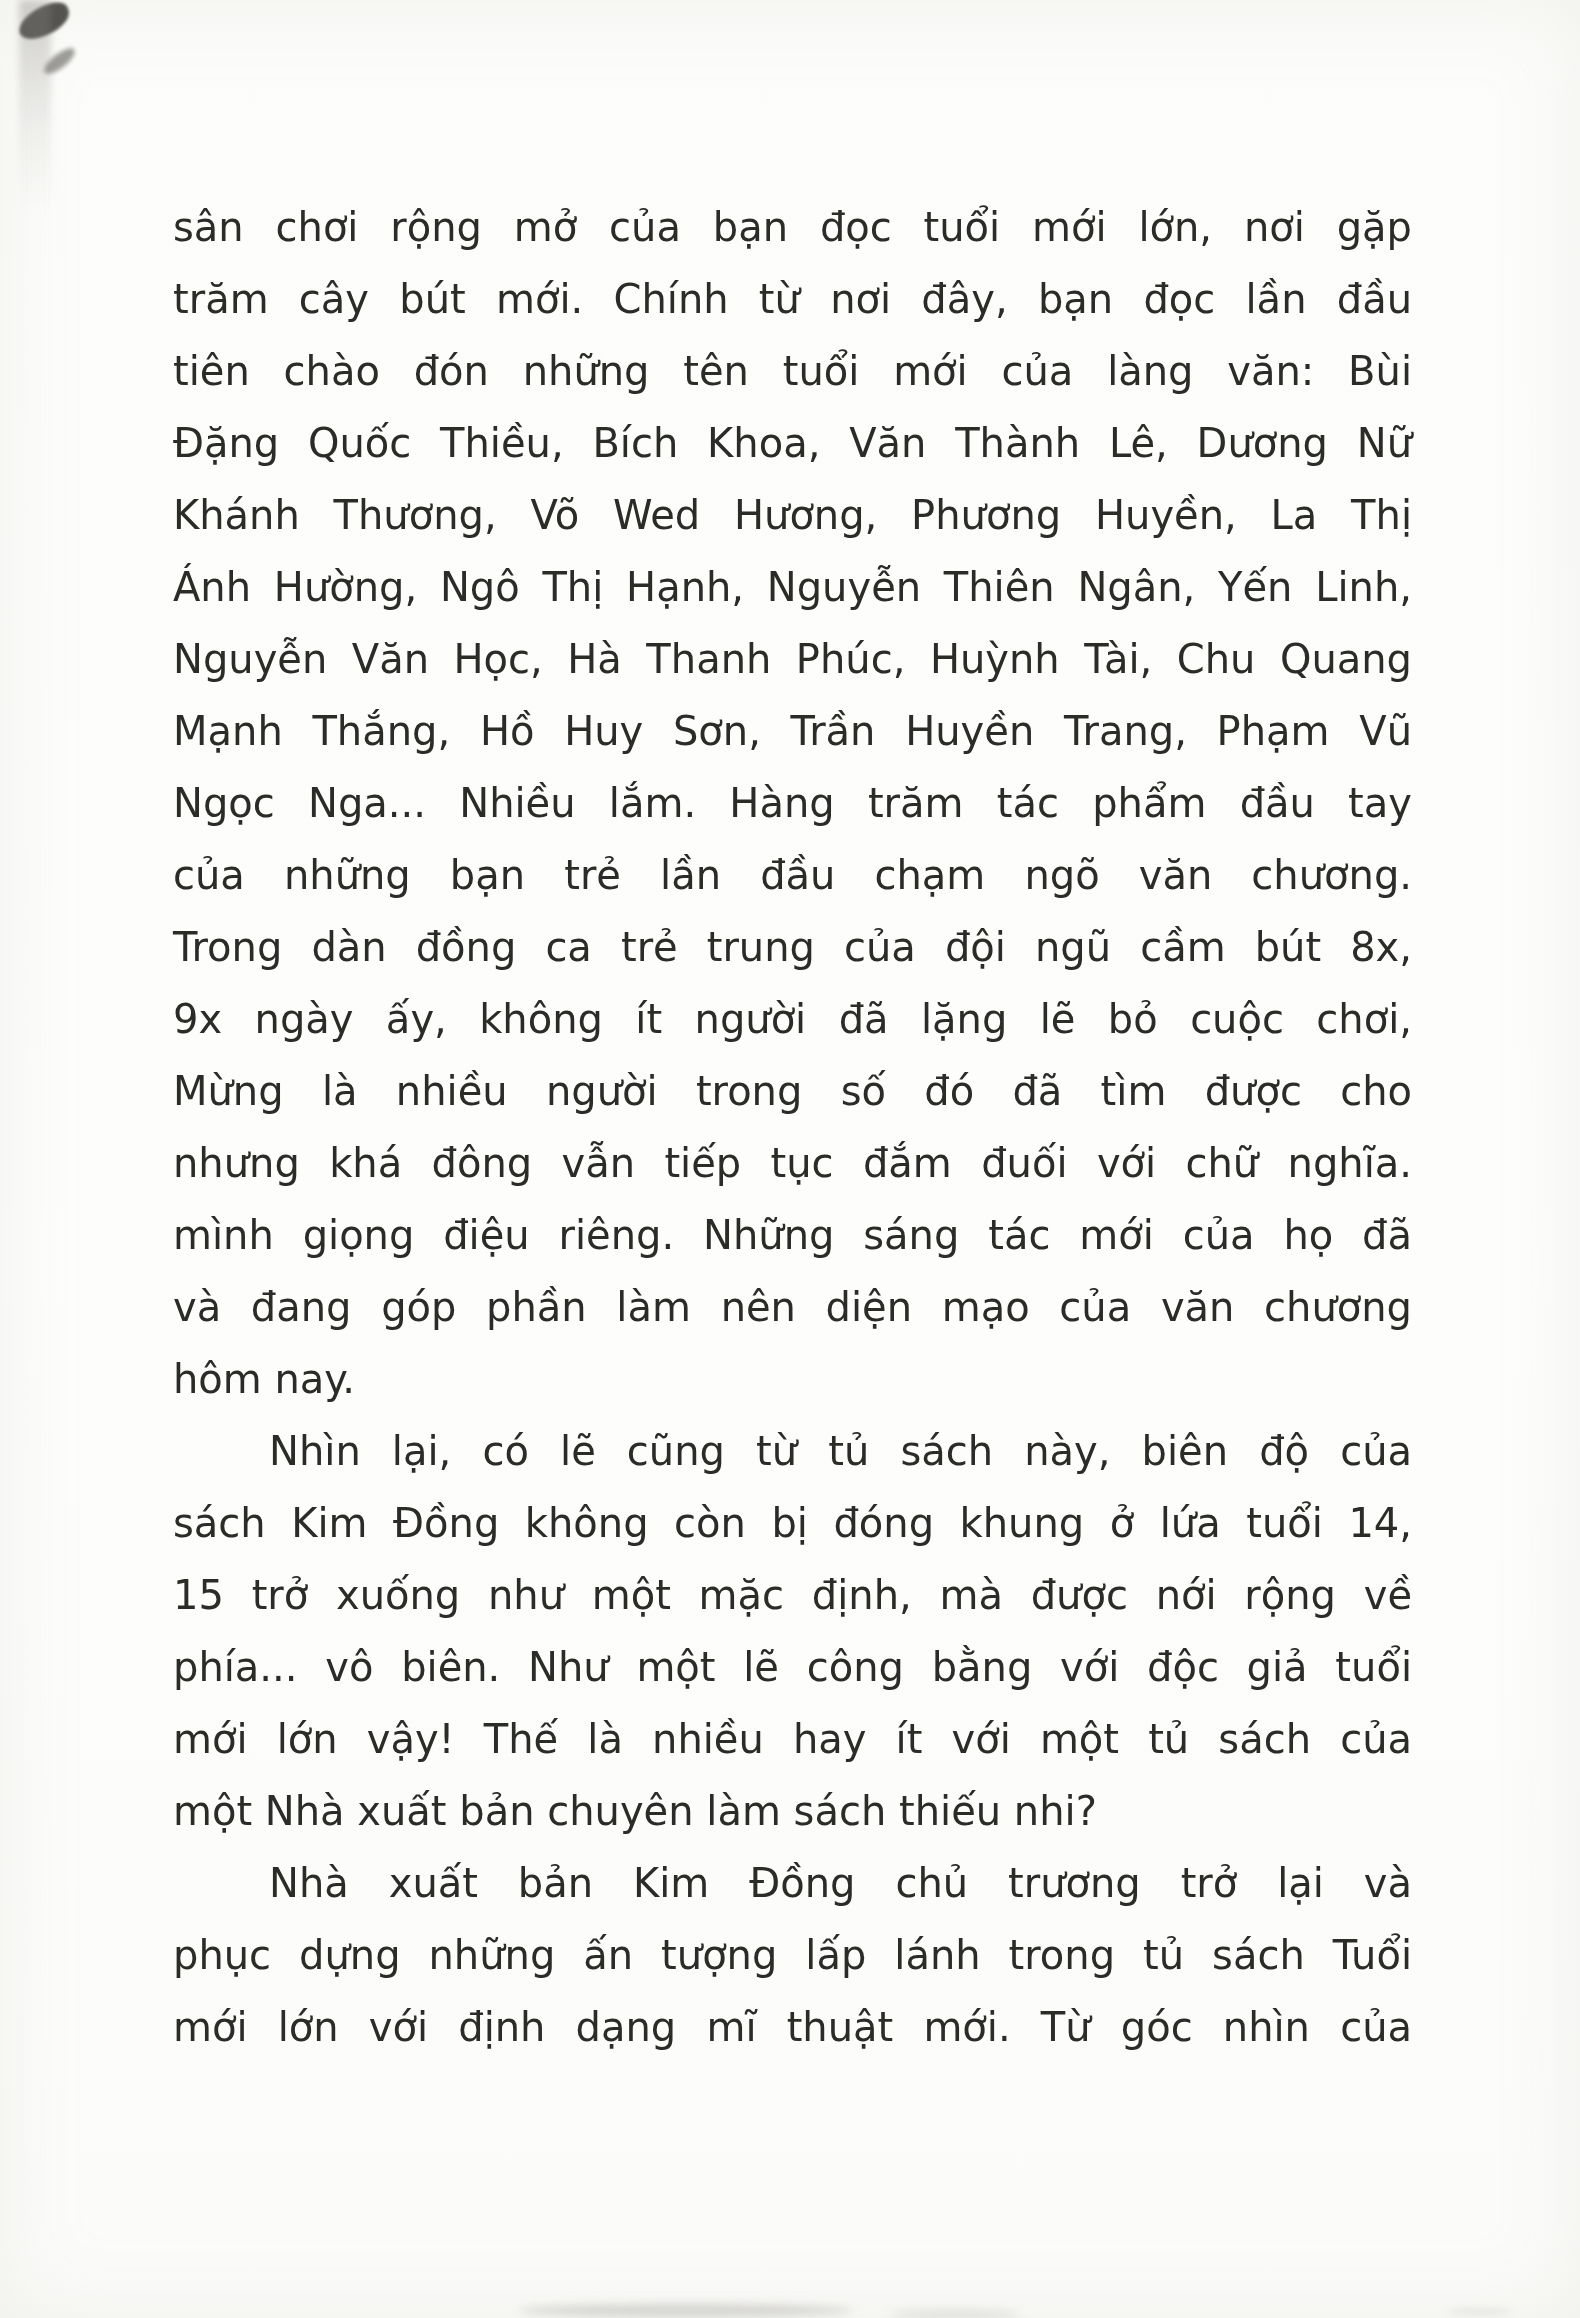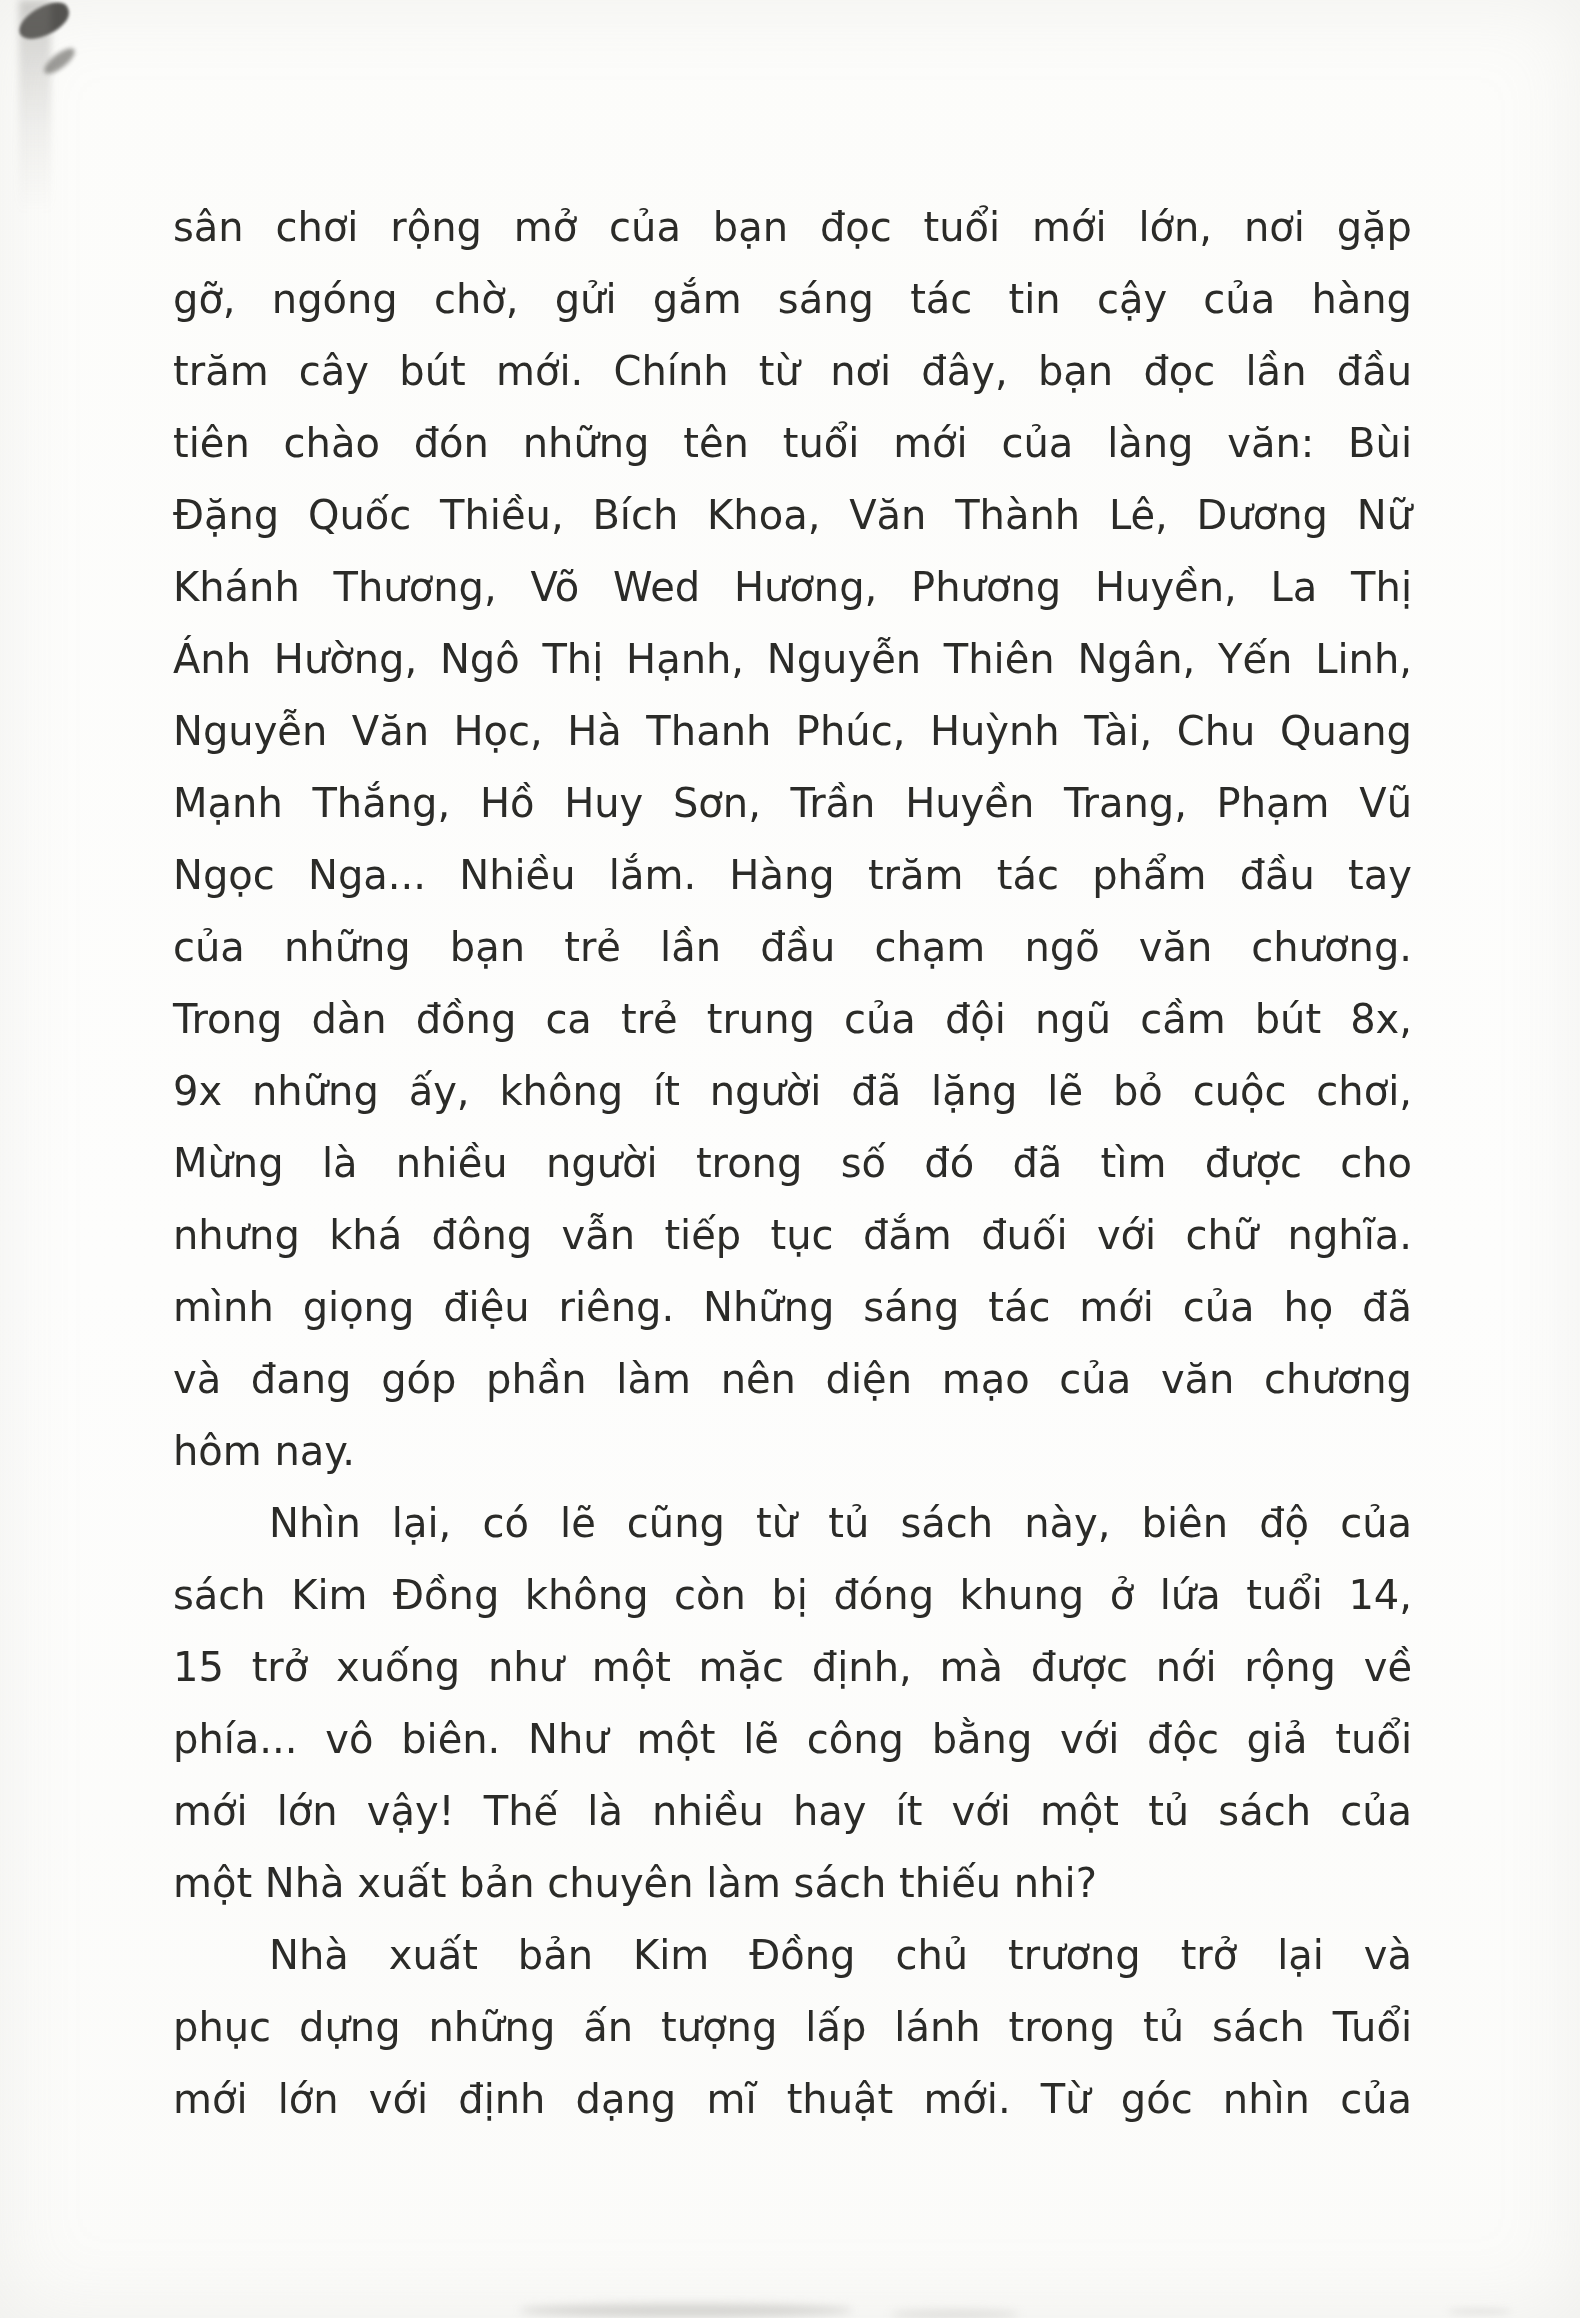--- a/index.html
+++ b/index.html
@@ -92,32 +92,31 @@
 
   <div class="artifact artifact-edge-vignette"></div>
 
   <div class="artifact artifact-corner-a"></div>
   <div class="artifact artifact-corner-b"></div>
   <div class="artifact artifact-streak"></div>
 
   <div class="text-block">
       <div class="paragraph">
         <div class="line"><span>sân chơi rộng mở của bạn đọc tuổi mới lớn, nơi gặp</span></div>
-        <div class="line"><span>gỡ, ngóng chờ, gửi gắm sáng tác tin cậy của hàng</span></div>
         <div class="line"><span>trăm cây bút mới. Chính từ nơi đây, bạn đọc lần đầu</span></div>
         <div class="line"><span>tiên chào đón những tên tuổi mới của làng văn: </span><span class="it">Bùi</span></div>
         <div class="line"><span class="it">Đặng Quốc Thiều, Bích Khoa, Văn Thành Lê, Dương Nữ</span></div>
         <div class="line"><span class="it">Khánh Thương, Võ Wed Hương, Phương Huyền, La Thị</span></div>
         <div class="line"><span class="it">Ánh Hường, Ngô Thị Hạnh, Nguyễn Thiên Ngân, Yến Linh,</span></div>
         <div class="line"><span class="it">Nguyễn Văn Học, Hà Thanh Phúc, Huỳnh Tài, Chu Quang</span></div>
         <div class="line"><span class="it">Mạnh Thắng, Hồ Huy Sơn, Trần Huyền Trang, Phạm Vũ</span></div>
         <div class="line"><span class="it">Ngọc Nga...</span><span> Nhiều lắm. Hàng trăm tác phẩm đầu tay</span></div>
         <div class="line"><span>của những bạn trẻ lần đầu chạm ngõ văn chương.</span></div>
         <div class="line"><span>Trong dàn đồng ca trẻ trung của đội ngũ cầm bút 8x,</span></div>
-        <div class="line"><span>9x những ấy, không ít người đã lặng lẽ bỏ cuộc chơi,</span></div>
+        <div class="line"><span>9x ngày ấy, không ít người đã lặng lẽ bỏ cuộc chơi,</span></div>
         <div class="line"><span>Mừng là nhiều người trong số đó đã tìm được cho</span></div>
         <div class="line"><span>nhưng khá đông vẫn tiếp tục đắm đuối với chữ nghĩa.</span></div>
         <div class="line"><span>mình giọng điệu riêng. Những sáng tác mới của họ đã</span></div>
         <div class="line"><span>và đang góp phần làm nên diện mạo của văn chương</span></div>
         <div class="line line-end"><span>hôm nay.</span></div>
       </div>
       <div class="paragraph indent">
         <div class="line"><span>Nhìn lại, có lẽ cũng từ tủ sách này, biên độ của</span></div>
         <div class="line"><span>sách Kim Đồng không còn bị đóng khung ở lứa tuổi 14,</span></div>
         <div class="line"><span>15 trở xuống như một mặc định, mà được nới rộng về</span></div>

